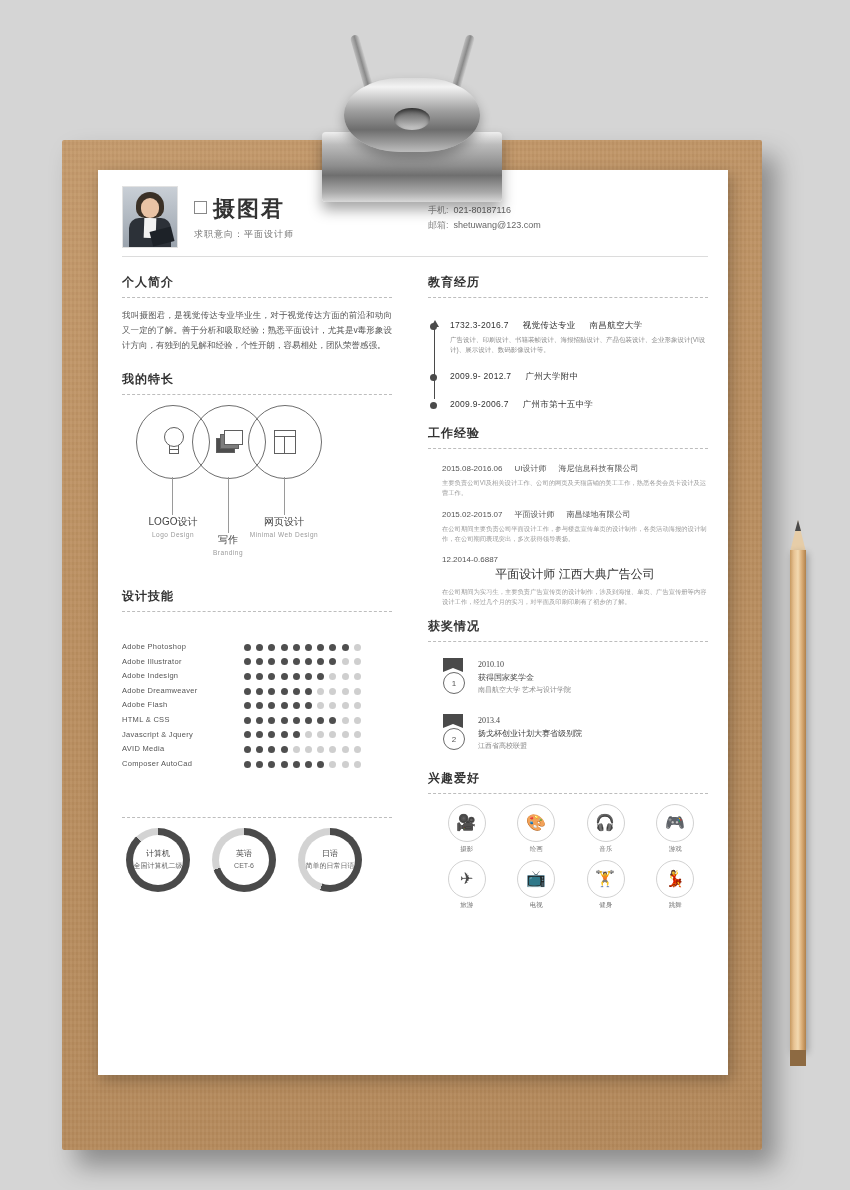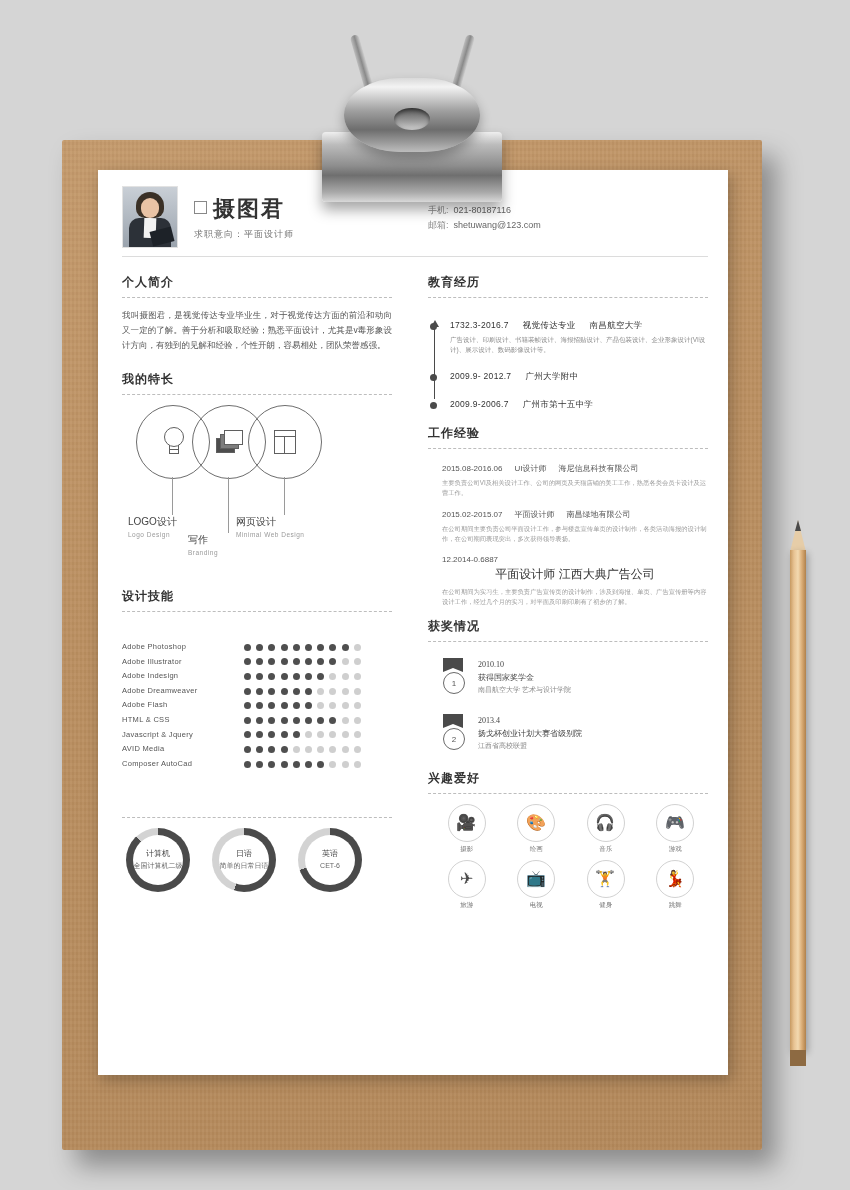--- a/index.html
+++ b/index.html
@@ -94,21 +94,21 @@
   .sec-h{font-size:12px;color:#333;letter-spacing:1px;margin-bottom:6px;font-weight:bold;}
   .dash{border-top:1px dashed #bdbdbd;margin-bottom:10px;}
   .body-txt{font-size:8.5px;line-height:15px;color:#555;text-align:justify;}
 
   
   .talents{position:relative;height:165px;margin-top:6px;}
   .tcircle{position:absolute;width:72px;height:72px;border:1px solid #6d6d6d;border-radius:50%;
     display:flex;align-items:center;justify-content:center;}
   .t1{left:14px;top:0;} .t2{left:70px;top:0;} .t3{left:126px;top:0;}
   .tstem{position:absolute;width:1px;background:#9a9a9a;}
-  .tlabel{position:absolute;text-align:left;font-size:10px;color:#444;}
+  .tlabel{position:absolute;text-align:center;font-size:10px;color:#444;}
   .tlabel small{display:block;font-size:6.5px;color:#9a9a9a;letter-spacing:.5px;margin-top:2px;}
 
   
   .bulb{position:relative;width:22px;height:30px;}
   .bulb .g{position:absolute;left:2px;top:0;width:18px;height:18px;border:1px solid #5f5f5f;border-radius:50%;}
   .bulb .n{position:absolute;left:7px;top:18px;width:8px;height:4px;border:1px solid #5f5f5f;border-top:none;}
   .bulb .n2{position:absolute;left:7px;top:23px;width:8px;height:3px;border:1px solid #5f5f5f;border-top:none;}
   
   .layers{position:relative;width:26px;height:24px;}
   .layers i{position:absolute;width:17px;height:13px;border:1px solid #5f5f5f;background:#fff;display:block;}
@@ -373,28 +373,28 @@
       </div>
 
       <div class="sec" style="margin-top:46px;">
         <div class="dash"></div>
         <div class="certs" id="cert-rings">
             <div class="ring" style="background: conic-gradient(rgb(74, 74, 74) 0deg, rgb(74, 74, 74) 317deg, rgb(211, 211, 211) 317deg, rgb(211, 211, 211) 360deg);">
               <div style="width: 50px; height: 50px; border-radius: 50%; background: rgb(255, 255, 255); display: flex; align-items: center; justify-content: center;">
                 <div class="txt"><span>计算机</span><small>全国计算机二级</small></div>
               </div>
             </div>
+            <div class="ring" style="background: conic-gradient(rgb(74, 74, 74) 0deg, rgb(74, 74, 74) 252deg, rgb(211, 211, 211) 252deg, rgb(211, 211, 211) 360deg);">
+              <div style="width: 50px; height: 50px; border-radius: 50%; background: rgb(255, 255, 255); display: flex; align-items: center; justify-content: center;">
+                <div class="txt"><span>英语</span><small>CET-6</small></div>
+              </div>
+            </div>
             <div class="ring" style="background: conic-gradient(rgb(74, 74, 74) 0deg, rgb(74, 74, 74) 198deg, rgb(211, 211, 211) 198deg, rgb(211, 211, 211) 360deg);">
               <div style="width: 50px; height: 50px; border-radius: 50%; background: rgb(255, 255, 255); display: flex; align-items: center; justify-content: center;">
                 <div class="txt"><span>日语</span><small>简单的日常日语</small></div>
-              </div>
-            </div>
-            <div class="ring" style="background: conic-gradient(rgb(74, 74, 74) 0deg, rgb(74, 74, 74) 252deg, rgb(211, 211, 211) 252deg, rgb(211, 211, 211) 360deg);">
-              <div style="width: 50px; height: 50px; border-radius: 50%; background: rgb(255, 255, 255); display: flex; align-items: center; justify-content: center;">
-                <div class="txt"><span>英语</span><small>CET-6</small></div>
               </div>
             </div>
           </div>
       </div>
     </div>
 
     <div class="right" style="top:104px;">
 
       <div class="sec">
         <div class="sec-h">教育经历</div>

